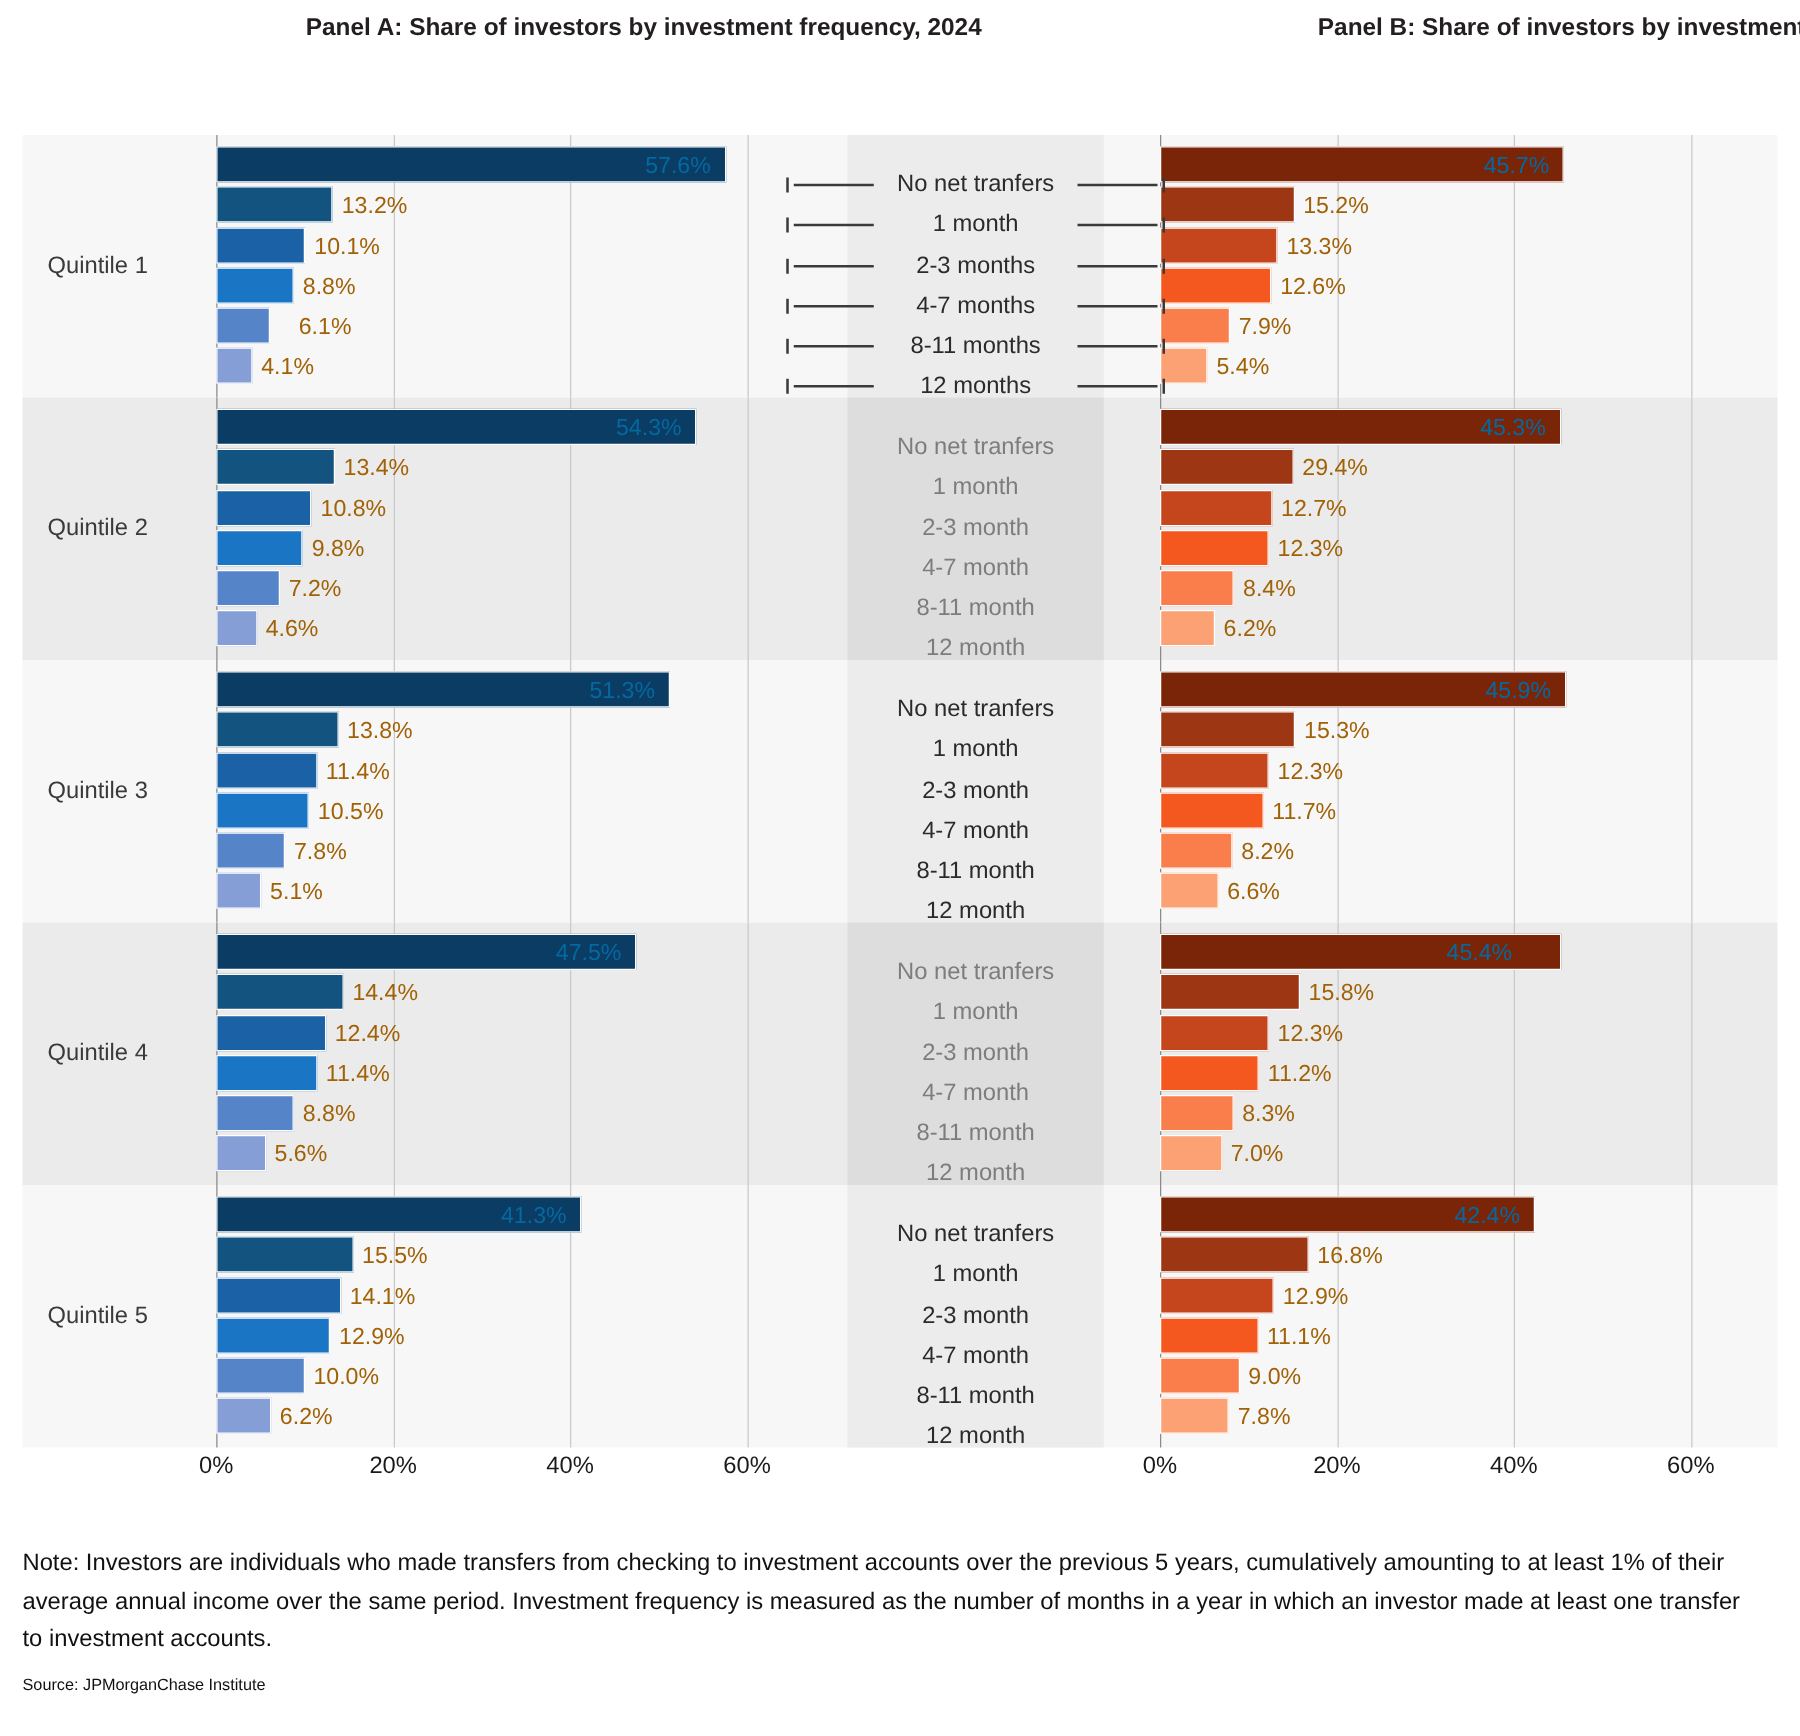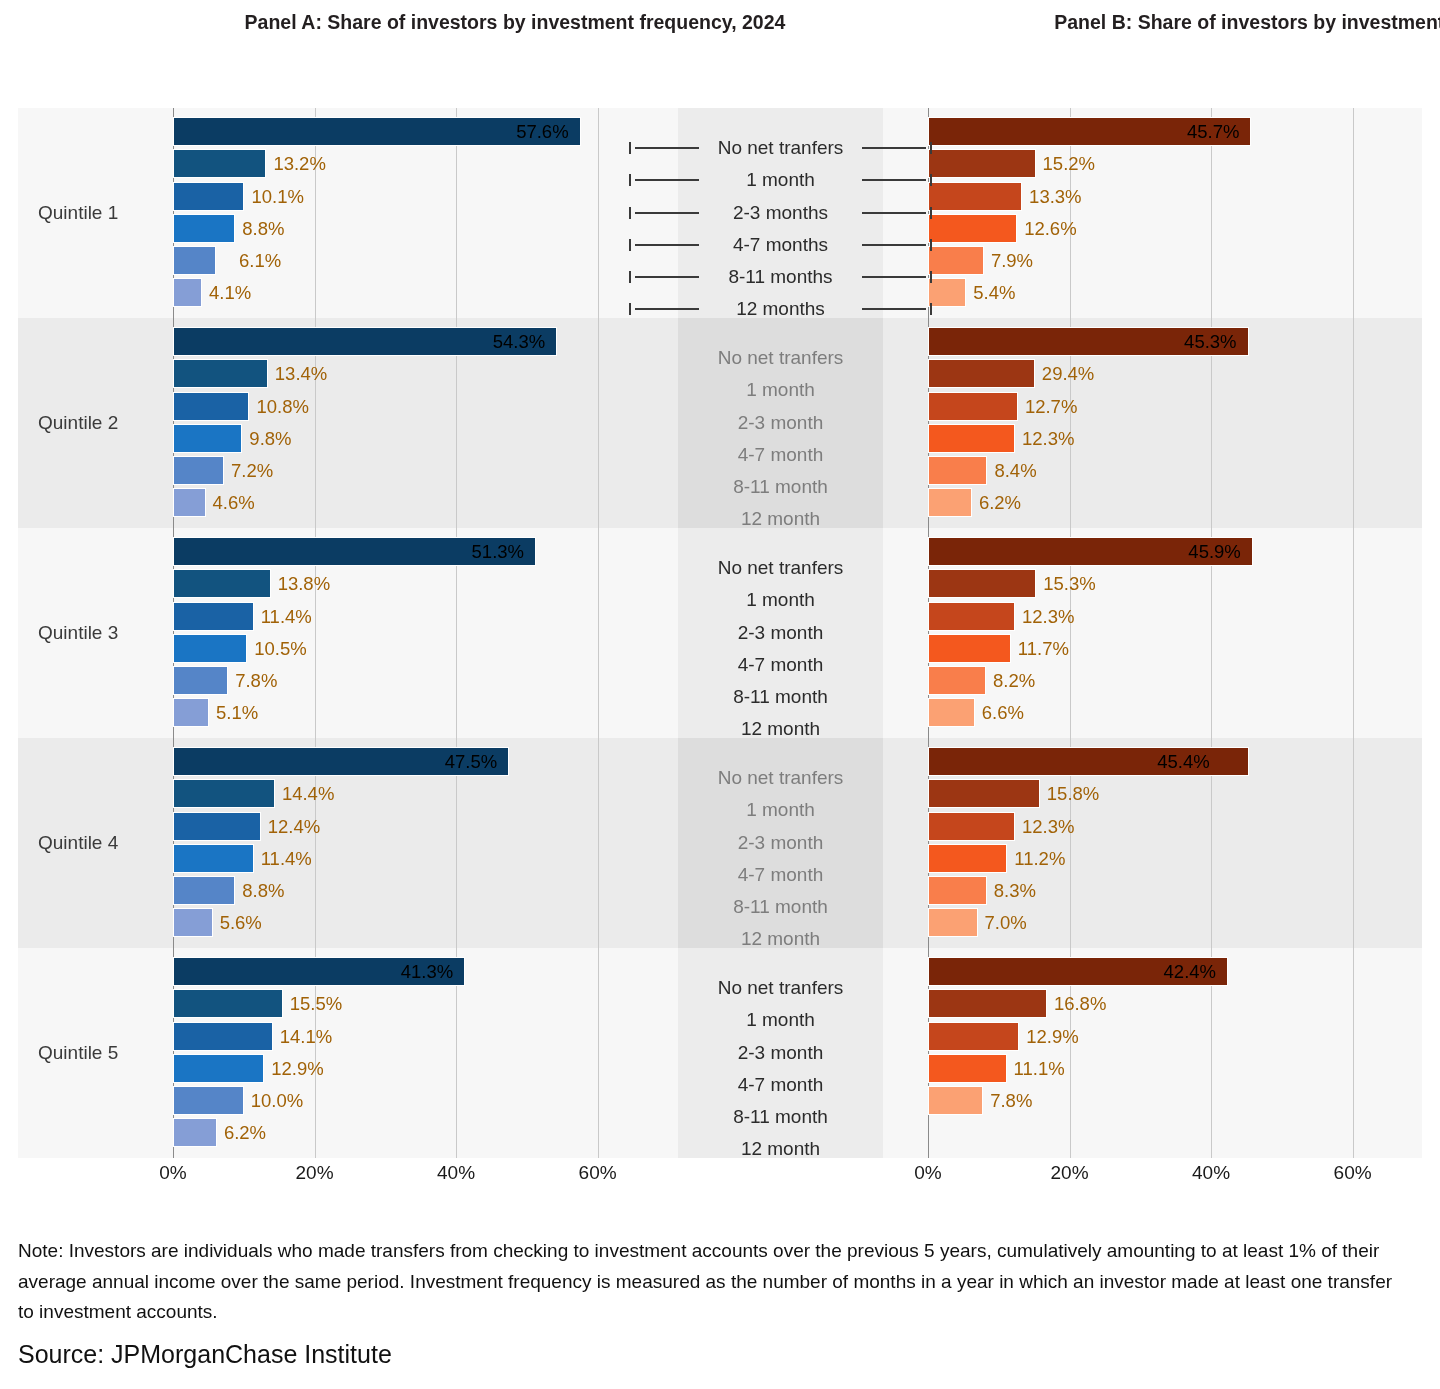--- a/index.html
+++ b/index.html
@@ -57,21 +57,21 @@
   .rowset{position:absolute;left:0;top:8px;right:0;height:194px;}
   .brow{position:relative;height:32.3px;}
   .bar{
     position:absolute;left:0;top:1px;height:29px;
     border:1px solid #ffffff;box-sizing:border-box;
   }
   .vlab{
     position:absolute;top:1px;height:29px;line-height:29px;
     font-size:18.5px;color:#a16207;white-space:nowrap;
   }
-  .vlab.inside{color:#000000;}
+  .vlab.inside{color:#0369a1;}
 
   
   .clabels{
     position:absolute;left:620px;top:24px;width:285px;height:194px;
   }
   .crow{position:relative;height:32.3px;}
   .ctext{
     position:absolute;left:0;right:0;top:0;height:32.3px;line-height:32.3px;
     text-align:center;font-size:19px;white-space:nowrap;
   }
@@ -99,21 +99,21 @@
     transform:translateX(-50%);white-space:nowrap;
   }
 
   
   .note{
     position:absolute;left:18px;top:1236px;width:1390px;
     font-size:19px;line-height:30.5px;color:#111;
   }
   .source{
     position:absolute;left:18px;top:1340px;width:800px;
-    font-size:25px;color:#111;
+    font-size:13px;color:#111;
   }
 </style>
 </head>
 <body>
 
 <div class="page">
 
   <div class="titles">
     <div class="ptitle" id="title-a">Panel A: Share of investors by investment frequency, 2024</div>
     <div class="ptitle" id="title-b">Panel B: Share of investors by investment frequency, 2019</div>
@@ -569,20 +569,24 @@
               <div class="bar" style="width: 118.892px; background: rgb(156, 54, 19);"></div>
               <div class="vlab" style="left: 125.892px;">16.8%</div>
             </div>
             <div class="brow">
               <div class="bar" style="width: 91.2923px; background: rgb(197, 70, 28);"></div>
               <div class="vlab" style="left: 98.2923px;">12.9%</div>
             </div>
             <div class="brow">
               <div class="bar" style="width: 78.5538px; background: rgb(244, 88, 30);"></div>
               <div class="vlab" style="left: 85.5538px;">11.1%</div>
+            </div>
+            <div class="brow">
+              <div class="bar" style="width: 63.6923px; background: rgb(249, 126, 75);"></div>
+              <div class="vlab" style="left: 70.6923px;">9.0%</div>
             </div>
             <div class="brow">
               <div class="bar" style="width: 55.2px; background: rgb(251, 161, 115);"></div>
               <div class="vlab" style="left: 62.2px;">7.8%</div>
             </div>
           </div>
         </div>
         <div class="clabels">
           <div class="crow">
             <div class="ctext">No net tranfers</div>

